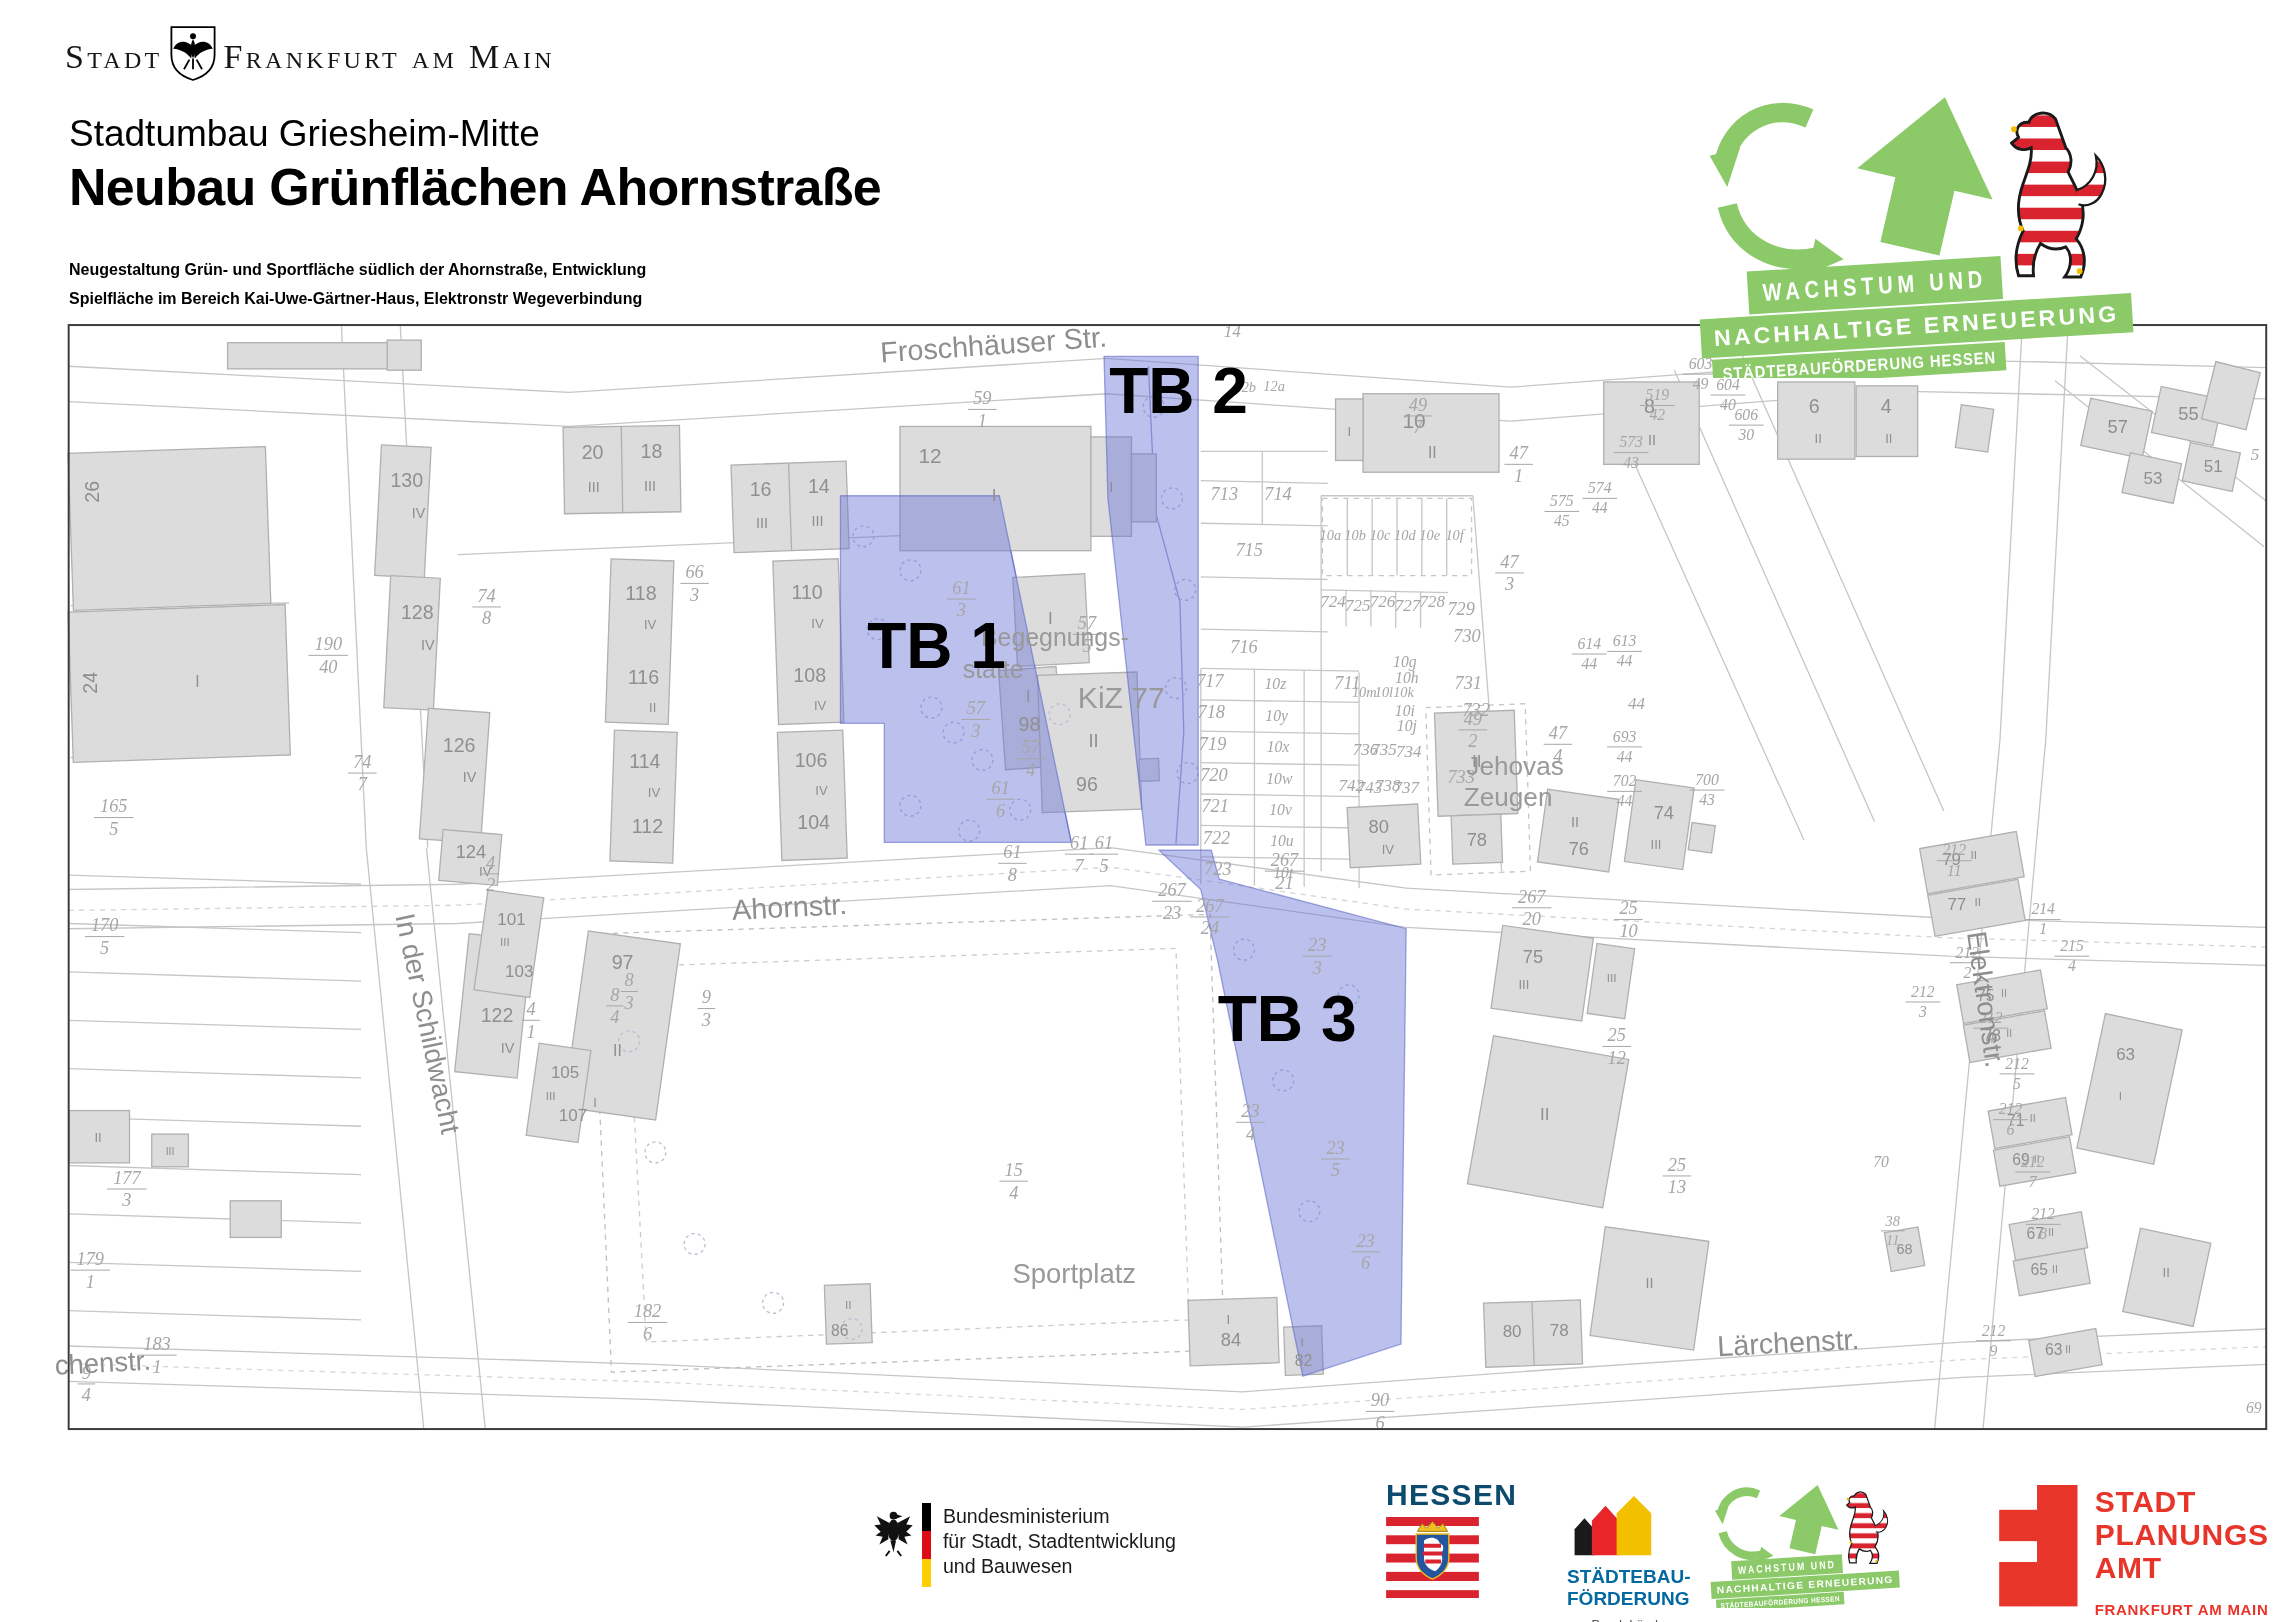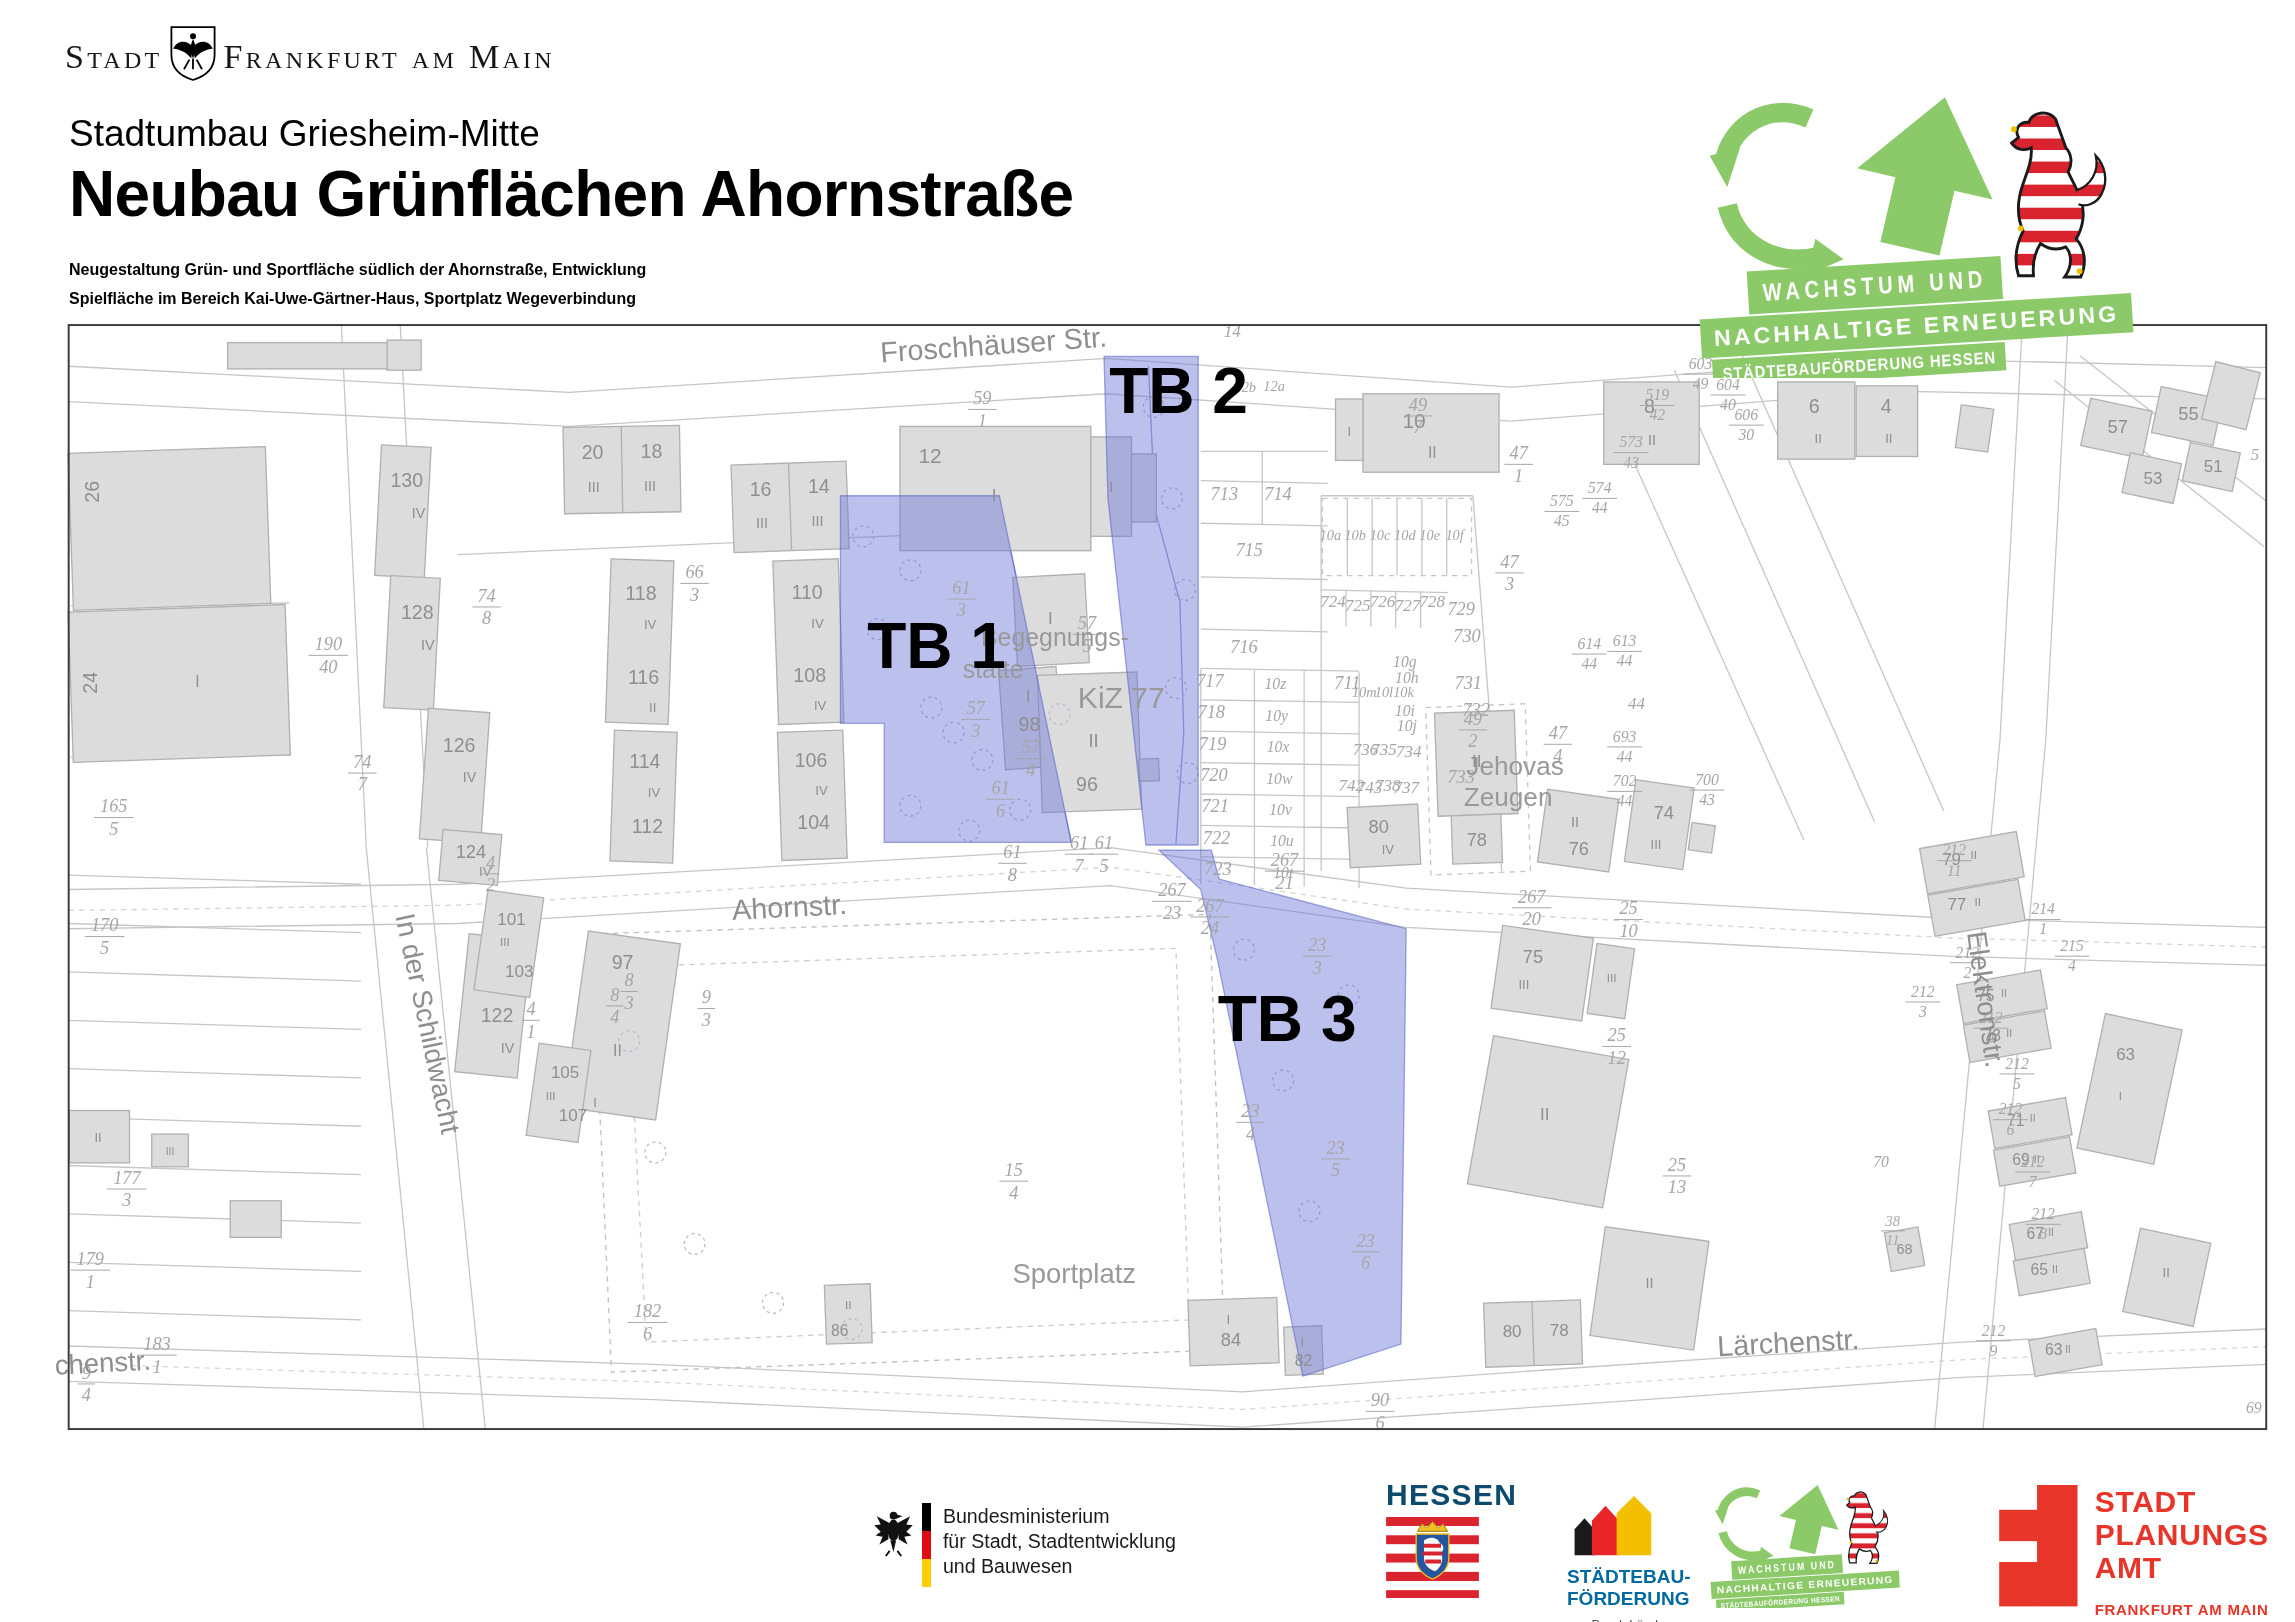--- a/index.html
+++ b/index.html
@@ -2,21 +2,21 @@
 <html style="font-size:10.5px"><head>
 <meta charset="utf-8">
 <style>
   html,body{margin:0;padding:0;background:#ffffff;}
   body{width:2295px;height:1622px;position:relative;overflow:hidden;font-family:"Liberation Sans",sans-serif;color:#000;}
   .abs{position:absolute;}
   
   #city-logo{left:65px;top:23.6px;display:flex;align-items:center;gap:6.5px;font-family:"Liberation Serif",serif;font-variant:small-caps;font-size:34px;letter-spacing:3.3px;color:#161616;}
   #city-logo .word{white-space:nowrap;}
   #supertitle{left:69px;top:113px;font-size:37px;font-weight:normal;letter-spacing:0;}
-  #maintitle{left:69px;top:157px;font-size:64px;font-weight:bold;letter-spacing:-0.7px;}
+  #maintitle{left:69px;top:157px;font-size:52px;font-weight:bold;letter-spacing:-0.7px;}
   #subtitle{left:69px;top:255px;font-size:16px;font-weight:bold;line-height:29px;}
   
   #map-wrap{left:0;top:0;}
   
   .program-logo{pointer-events:none;}
   #program-logo-top{left:1696px;top:82px;width:440px;height:296px;z-index:5;}
   #program-logo-footer{left:1709px;top:1478px;width:192px;height:130px;}
   
   #footer{left:0;top:1465px;width:2295px;height:157px;}
   #bmwsb{left:873px;top:38px;display:flex;align-items:flex-start;}
@@ -48,21 +48,21 @@
       <path d="M34,58 l-9,16 M46,58 l9,16 M40,56 l0,18" stroke="#000" stroke-width="3" fill="none"></path>
     </svg>
   </span>
   <span class="word">Frankfurt am Main</span>
 </div>
 
 <div class="abs" id="supertitle">Stadtumbau Griesheim-Mitte</div>
 <div class="abs" id="maintitle">Neubau Grünflächen Ahornstraße</div>
 <div class="abs" id="subtitle">
   <div>Neugestaltung Grün- und Sportfläche südlich der Ahornstraße, Entwicklung</div>
-  <div>Spielfläche im Bereich Kai-Uwe-Gärtner-Haus, Sportplatz Wegeverbindung</div>
+  <div>Spielfläche im Bereich Kai-Uwe-Gärtner-Haus, Elektronstr Wegeverbindung</div>
 </div>
 
 <div class="abs" id="map-wrap">
   <svg id="mapsvg" width="2295" height="1622" viewBox="0 0 3509 2480">
       <rect x="105" y="497" width="3360" height="1688" fill="#ffffff"></rect>
       <g>
         <polyline points="105,560 870,600 1692,548 2310,592 2900,548 3465,562" fill="none" stroke="#c6c6c6" stroke-width="2"></polyline>
         <polyline points="105,614 870,652 1692,602 2310,644 2900,598 3465,610" fill="none" stroke="#c6c6c6" stroke-width="2"></polyline>
         <polyline points="105,1360 700,1352 1698,1296 2150,1358 2980,1404 3465,1418" fill="none" stroke="#c6c6c6" stroke-width="2"></polyline>
         <polyline points="105,1420 700,1412 1698,1354 2150,1418 2980,1462 3465,1476" fill="none" stroke="#c6c6c6" stroke-width="2"></polyline>

